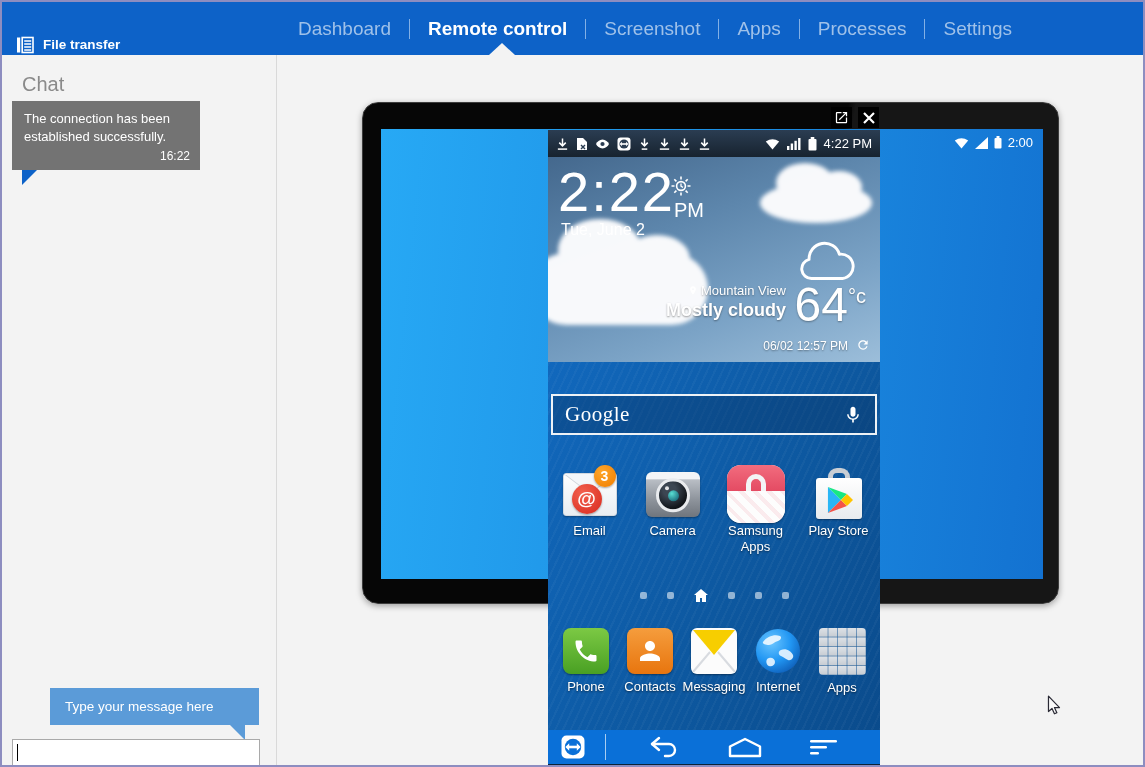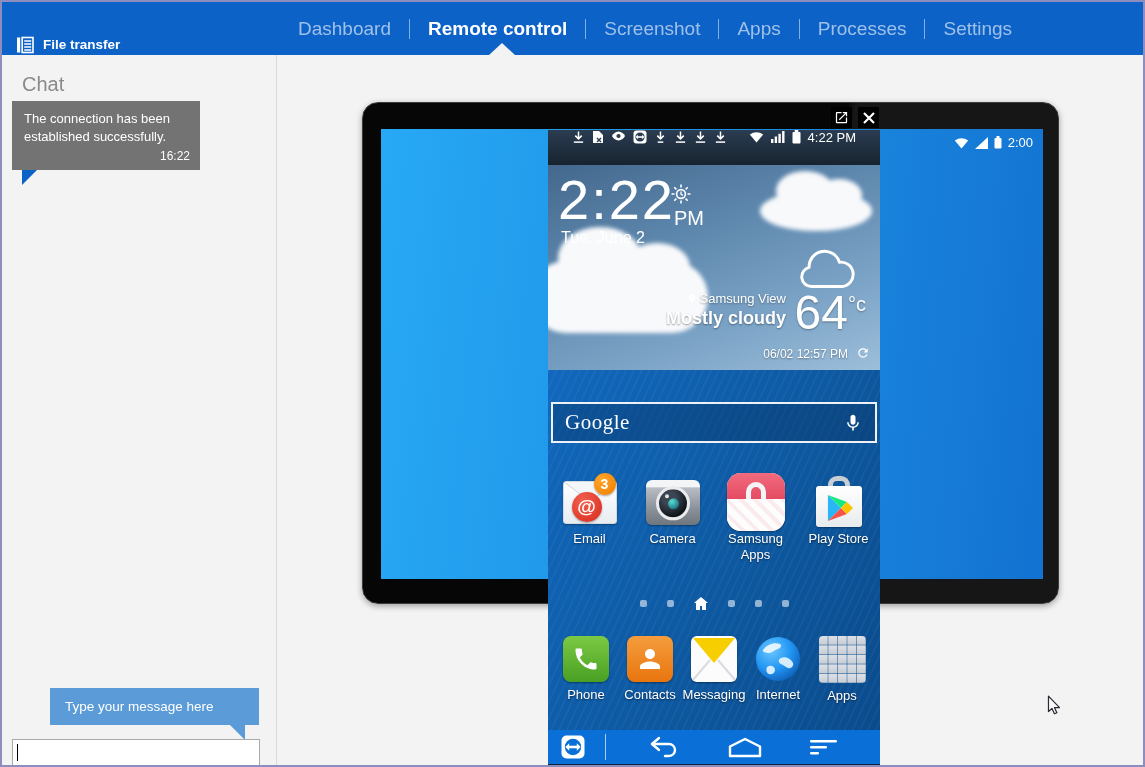--- a/index.html
+++ b/index.html
@@ -38,22 +38,22 @@
   .tablet{position:absolute;left:85px;top:47px;width:697px;height:502px;border-radius:16px;
     background:linear-gradient(100deg,#060606 62%,#161616 63%);border:1px solid #3c3c3c;
     box-shadow:0 2px 6px rgba(0,0,0,.35);box-sizing:border-box;}
   .tablet-screen{position:absolute;left:18px;top:26px;width:662px;height:450px;
     background:linear-gradient(96deg,#27a9f5 0%,#1d90e4 48%,#1372d1 100%);}
   .tablet-status{position:absolute;top:6px;right:10px;display:flex;align-items:center;gap:6px;color:#fff;font-size:13px;}
   
   .capture{position:absolute;left:271px;top:52px;width:332px;height:662px;z-index:5;display:flex;flex-direction:column;}
   .cap-controls{height:23px;display:flex;justify-content:flex-end;gap:6px;padding-right:1px;}
   .cap-btn{width:21px;height:21px;background:#000;display:grid;place-items:center;cursor:pointer;}
-  .p-status{height:35px;background:linear-gradient(180deg,#2b3d52,#17232f);display:flex;align-items:flex-start;
-    gap:7px;padding:0 24px;color:#fff;font-size:13px;}
+  .p-status{height:27px;background:linear-gradient(180deg,#2b3d52,#17232f);display:flex;align-items:center;
+    gap:7px;padding:0 8px;color:#fff;font-size:13px;}
   .p-status .sp{flex:1;}
   
   .weather{height:205px;position:relative;overflow:hidden;color:#fff;
     background:linear-gradient(160deg,#44688d 0%,#5d86ac 35%,#7ba3c6 70%,#9cbeda 100%);}
   .cloud{position:absolute;background:#fdfdfe;border-radius:50%;filter:blur(2px);opacity:.97;}
   .cloud::before,.cloud::after{content:"";position:absolute;background:inherit;border-radius:50%;}
   .cl-top{right:8px;top:26px;width:112px;height:40px;}
   .cl-top::before{left:16px;top:-20px;width:58px;height:40px;}
   .cl-top::after{right:10px;top:-12px;width:46px;height:32px;}
   .cl-big{left:-18px;top:96px;width:178px;height:72px;border-radius:40px;}
@@ -316,21 +316,21 @@
         <svg width="62" height="42" viewBox="0 0 64 42">
             <path d="M48 38H16a10 10 0 0 1-2.5-19.7A16 16 0 0 1 44.8 13 12.5 12.5 0 0 1 48 38z" fill="none" stroke="#fff" stroke-width="3" stroke-linejoin="round"></path>
           </svg>
       </div>
       <div class="w-loc">
         <span>
           <svg width="10" height="13" viewBox="0 0 24 24">
               <path fill="#fff" d="M12 2C8.13 2 5 5.13 5 8.5c0 5.25 7 13.5 7 13.5s7-8.25 7-13.5C19 5.13 15.87 2 12 2zm0 9.5a2.5 2.5 0 1 1 0-5 2.5 2.5 0 0 1 0 5z"></path>
             </svg>
         </span>
-        <span>Samsung View</span>
+        <span>Mountain View</span>
       </div>
       <div class="w-cond">Mostly cloudy</div>
       <div class="w-temp">
         <span class="big">64</span>
         <span class="unit">°c</span>
       </div>
       <div class="w-upd">06/02 12:57 PM</div>
       <div class="w-refresh">
         <svg width="14" height="14" viewBox="0 0 24 24">
             <path fill="#fff" d="M17.65 6.35C16.2 4.9 14.21 4 12 4c-4.42 0-7.99 3.58-7.99 8s3.57 8 7.99 8c3.73 0 6.84-2.55 7.73-6h-2.08c-.82 2.33-3.04 4-5.65 4-3.31 0-6-2.69-6-6s2.69-6 6-6c1.66 0 3.14.69 4.22 1.78L13 11h7V4l-2.35 2.35z"></path>

